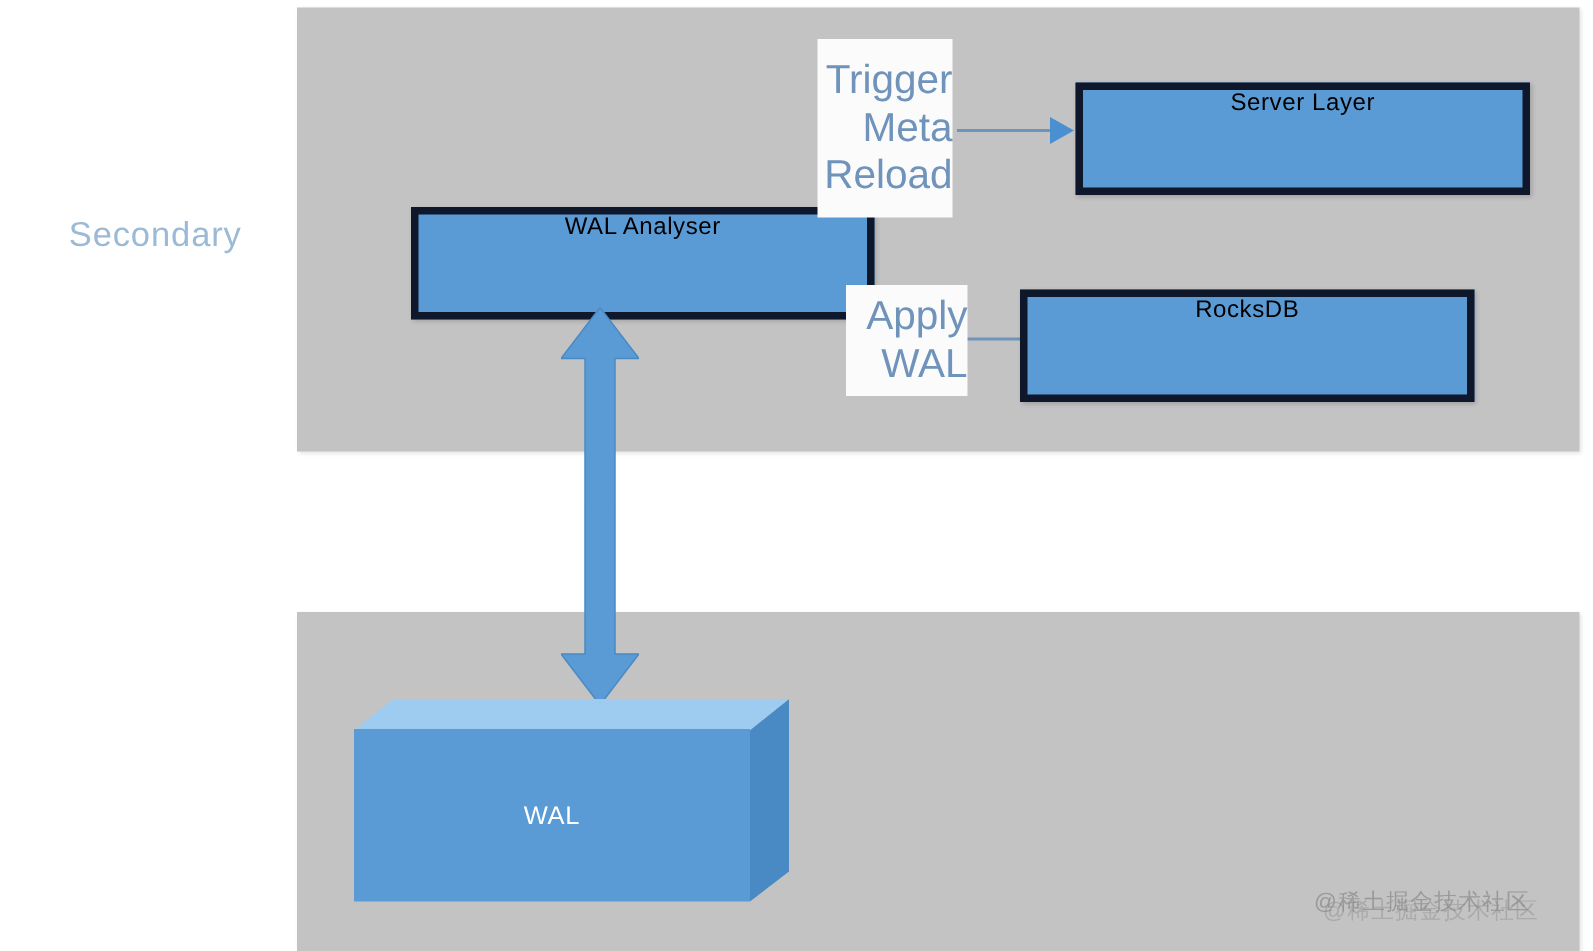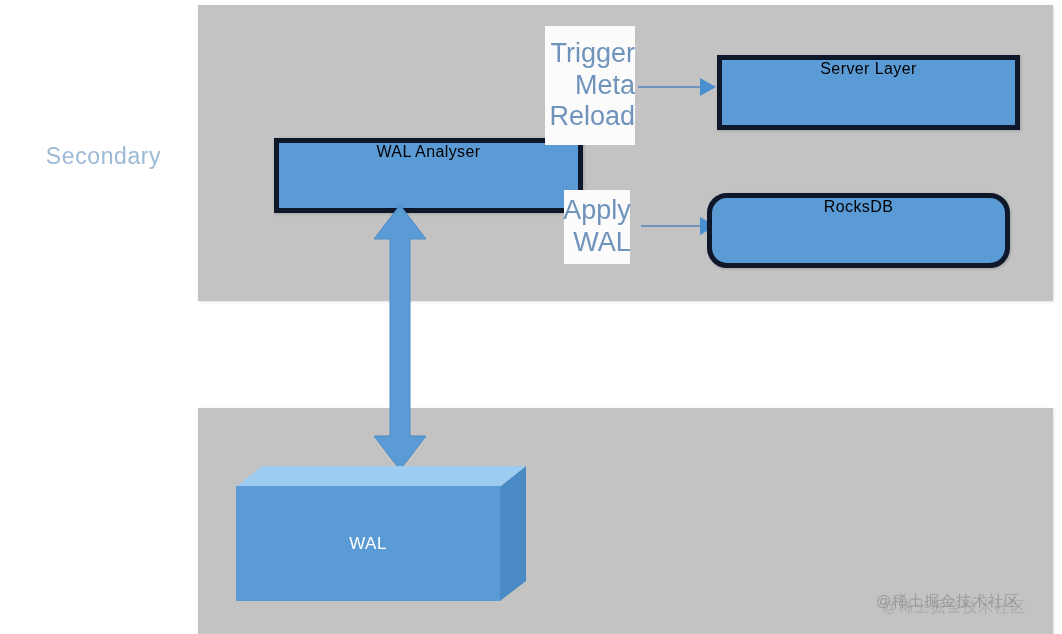--- a/index.html
+++ b/index.html
@@ -47,21 +47,21 @@
     border: 5px solid #0f172a;
     box-shadow: 1px 1px 3px rgba(0,0,0,0.18);
     display: flex;
     justify-content: center;
     color: #000000;
     font-size: 16px;
     letter-spacing: 0.4px;
   }
   #box-wal-analyser { left: 249px; top: 138px; width: 299px; height: 65px; margin-left: 25px; }
   #box-server-layer { left: 717px; top: 55px;  width: 293px; height: 65px; }
-  #box-rocksdb      { left: 707px; top: 193px; width: 293px; height: 65px; border-radius: 20px; }
+  #box-rocksdb      { left: 680px; top: 193px; width: 293px; height: 65px; }
 
   
   .white-box {
     position: absolute;
     background: #fbfbfb;
     color: #6f93bb;
     font-size: 27px;
     line-height: 1.17;
     text-align: center;
     white-space: pre-line;
@@ -69,21 +69,21 @@
     align-items: center;
     justify-content: center;
     overflow: visible;
   }
   .white-box > span {
     display: block;
     width: 150%;
     text-align: right;
   }
   #box-trigger-meta-reload { left: 545px; top: 26px;  width: 90px;  height: 119px; }
-  #box-apply-wal           { left: 564px; top: 190px; width: 66px;  height: 74px; }
+  #box-apply-wal           { left: 564px; top: 190px; width: 81px;  height: 74px; }
 
   
   .conn {
     position: absolute;
     background: #6f93bb;
   }
   #conn-h-stub   { left: 548px; top: 174px; width: 28px; height: 2px; }
   #conn-v-trunk  { left: 574px; top: 130px; width: 2px;  height: 70px; }
   #conn-up-stub  { left: 574px; top: 130px; width: 8px;  height: 2px; }
 

